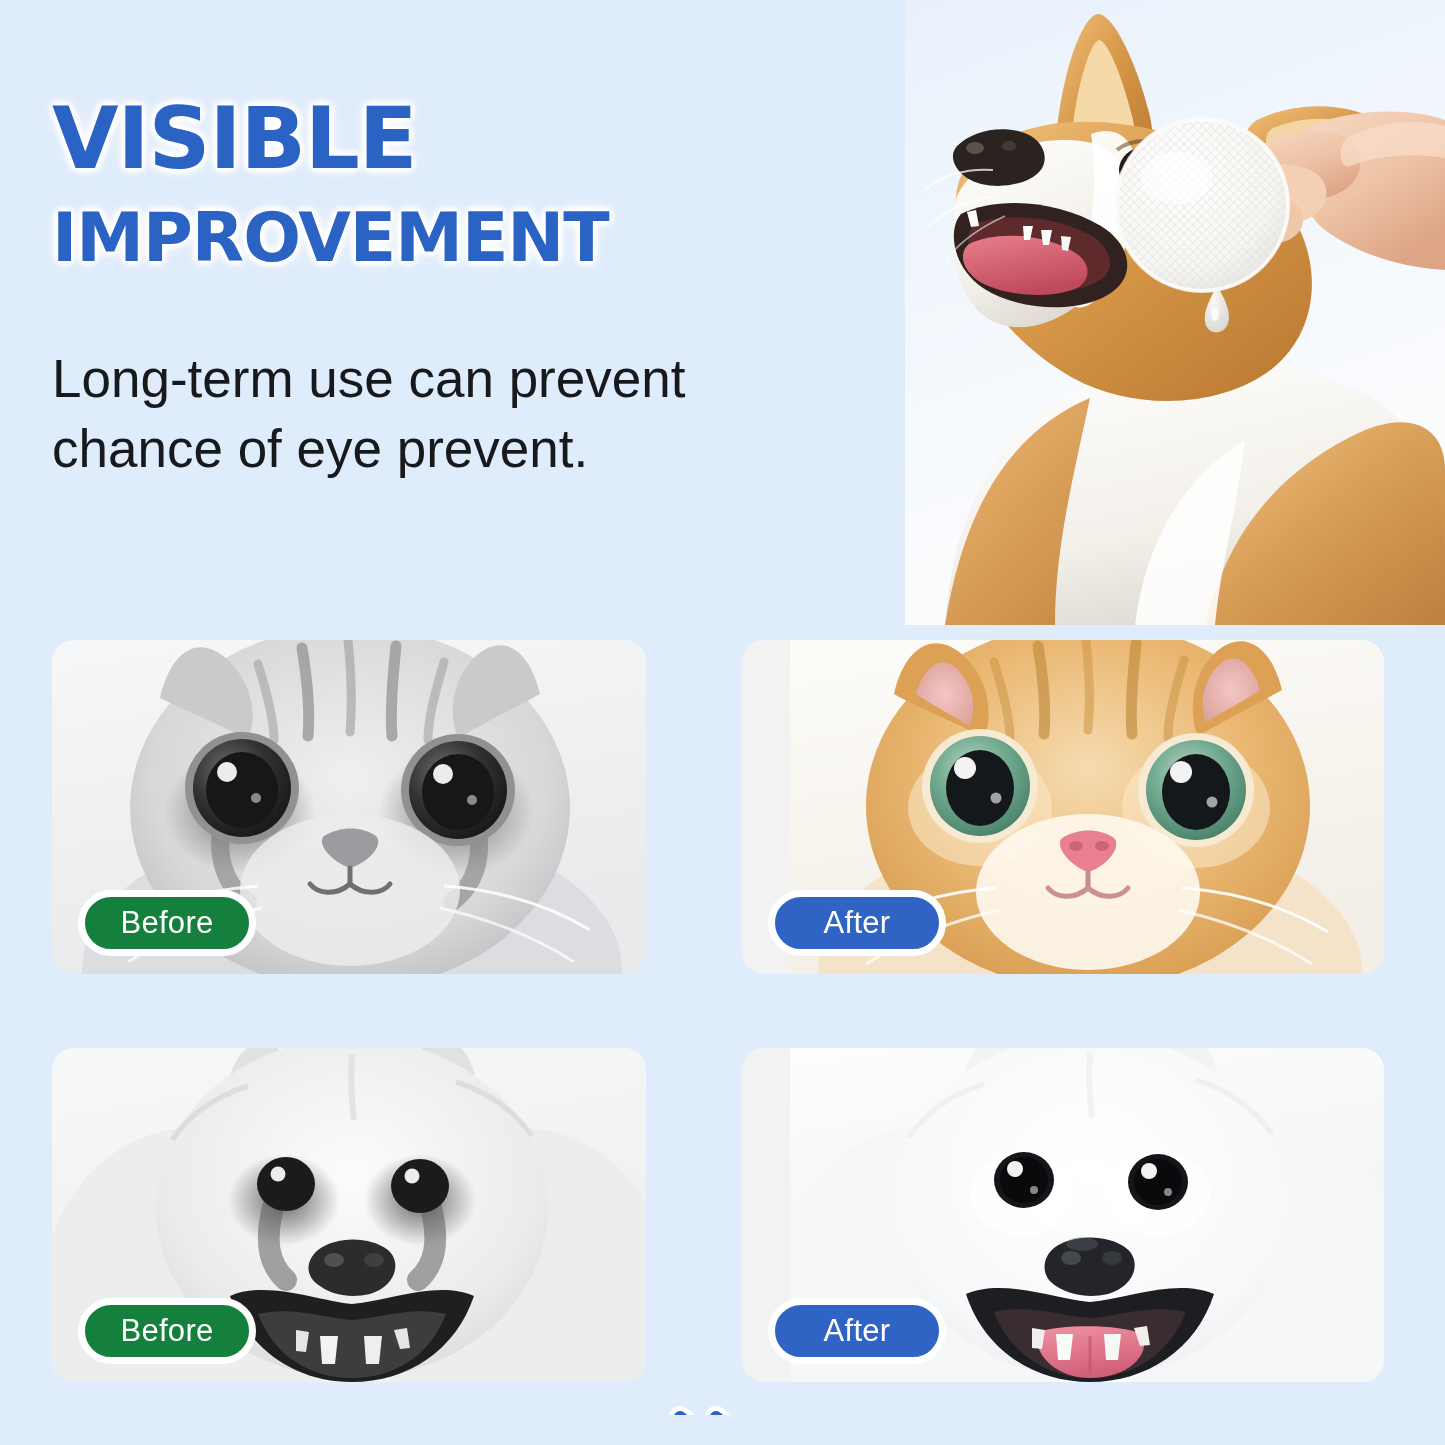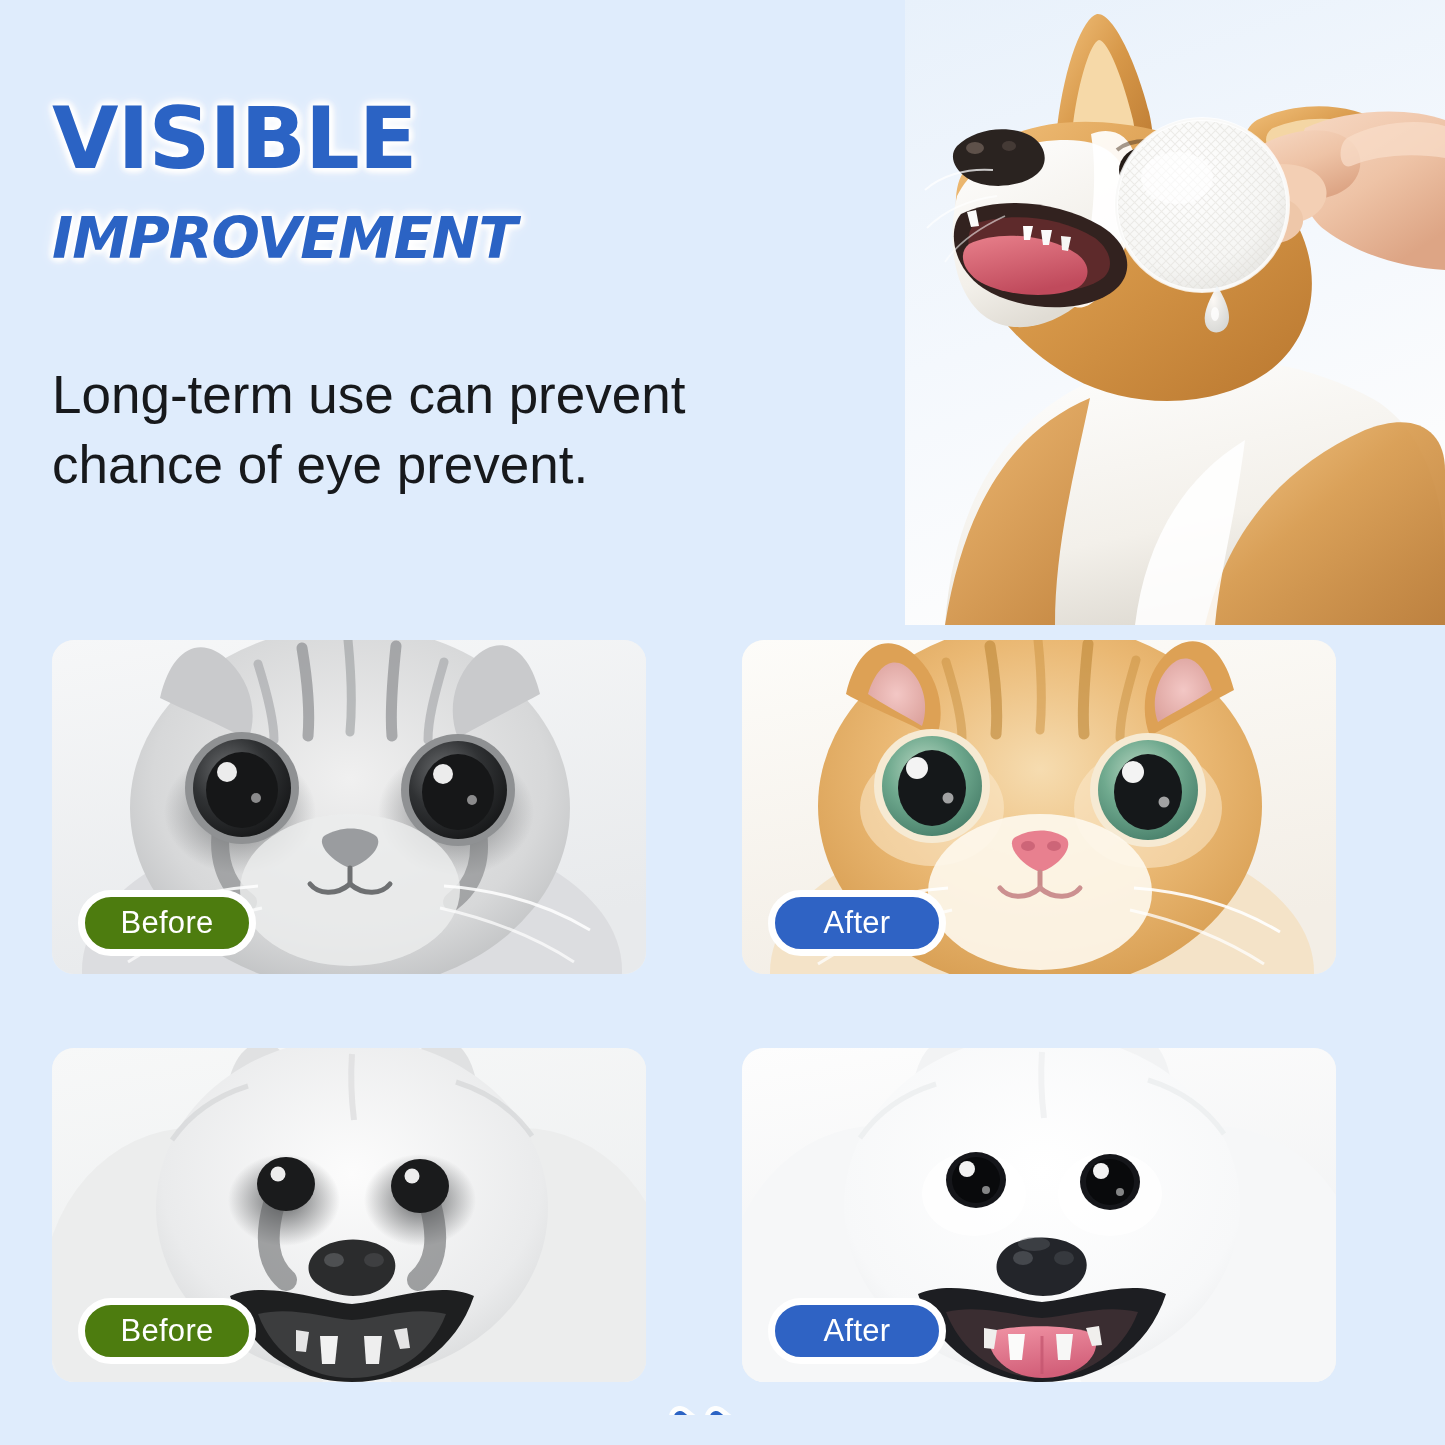--- a/index.html
+++ b/index.html
@@ -48,27 +48,27 @@
     font-size: 86px;
     line-height: 100px;
     letter-spacing: -1px;
     color: #2b63c4;
     text-shadow:
       0 0 10px #ffffff, 0 0 10px #ffffff, 0 0 16px #ffffff,
       2px 0 6px #ffffff, -2px 0 6px #ffffff,
       0 2px 6px #ffffff, 0 -2px 6px #ffffff;
     white-space: nowrap;
   }
-  .headline-line.l2 { font-size: 57px; font-style: italic; }
+  .headline-line.l2 { font-size: 68px; }
 
   
   .subcopy {
     position: absolute;
     left: 52px;
-    top: 360px;
+    top: 344px;
     width: 790px;
   }
   .subcopy-line {
     display: block;
     font-family: "Liberation Sans", sans-serif;
     font-weight: 300;
     font-size: 53px;
     line-height: 70px;
     color: #17191c;
     white-space: nowrap;
@@ -87,21 +87,21 @@
   .photo-card {
     position: absolute;
     top: 0;
     width: 594px;
     height: 334px;
     border-radius: 22px;
     overflow: hidden;
     background: #f2f2f2;
   }
   .photo-card.left  { left: 52px; }
-  .photo-card.right { left: 742px; }
+  .photo-card.right { left: 742px; padding-left: 48px; }
   .photo-card svg { display: block; width: 100%; height: 100%; }
 
   
   .badge {
     position: absolute;
     left: 26px;
     bottom: 18px;
     min-width: 178px;
     height: 66px;
     box-sizing: border-box;
@@ -111,21 +111,21 @@
     justify-content: center;
     border-radius: 40px;
     border: 7px solid #ffffff;
     font-family: "Liberation Sans", sans-serif;
     font-size: 31px;
     font-weight: 400;
     color: #ffffff;
     letter-spacing: 0.3px;
     z-index: 4;
   }
-  .badge.before { background: #4d7c0f; }
+  .badge.before { background: #15803d; }
   .badge.after  { background: #2f63c4; }
 
   
   .chevrons {
     position: absolute;
     left: 660px;
     width: 100px;
     height: 86px;
     display: flex;
     align-items: center;

